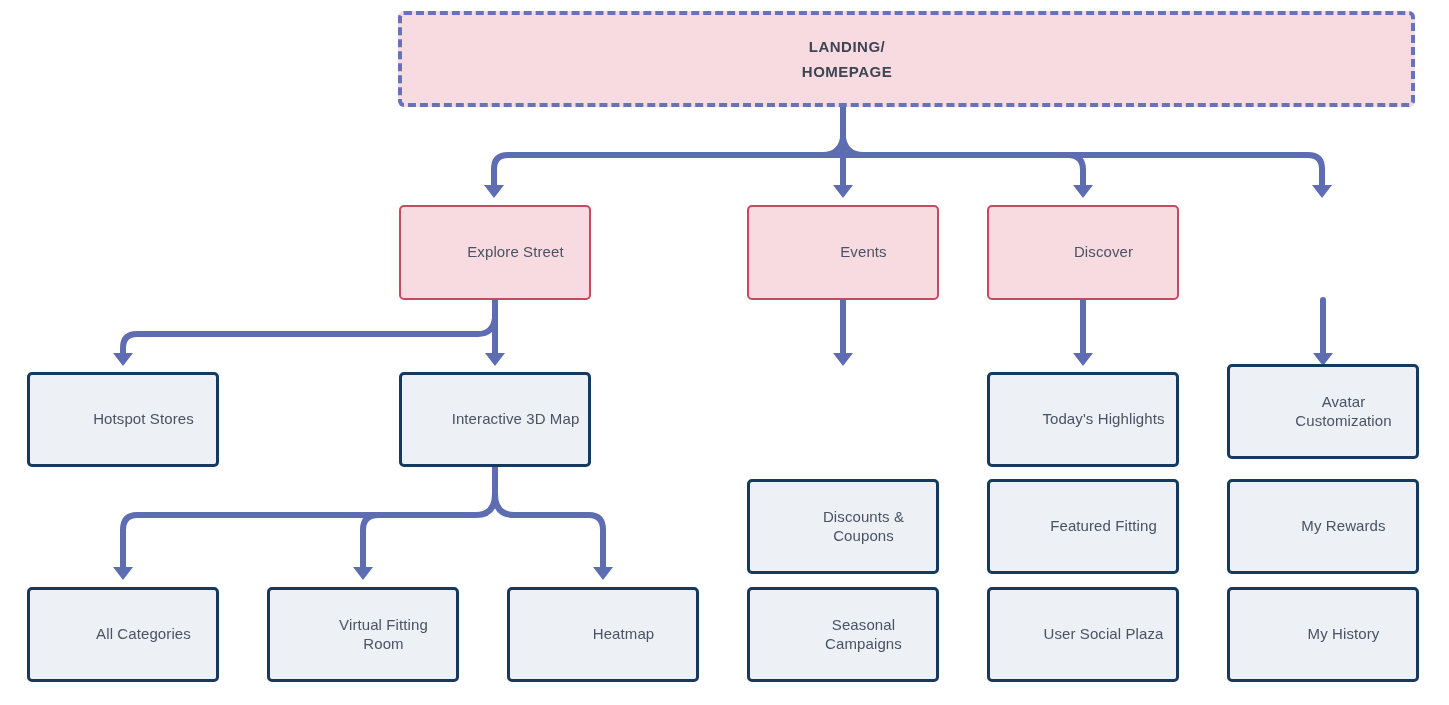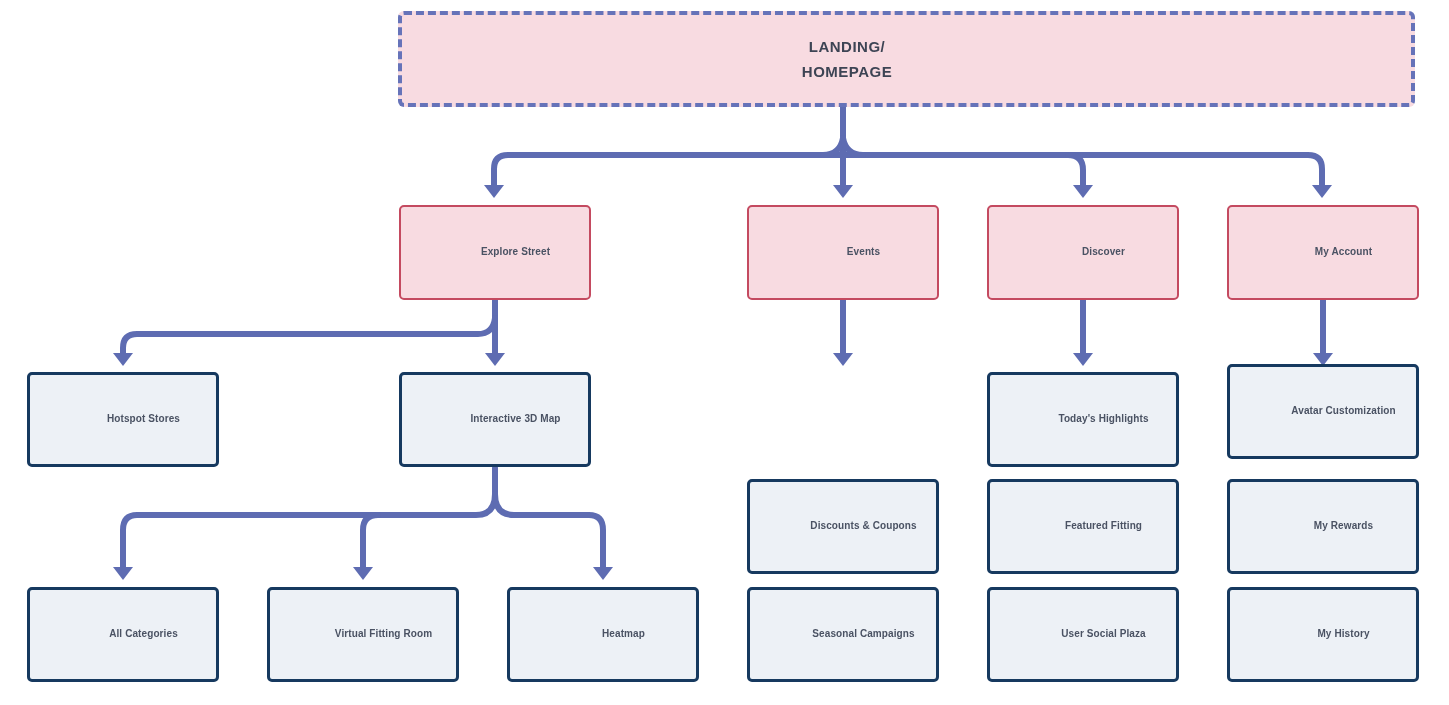--- a/index.html
+++ b/index.html
@@ -13,21 +13,21 @@
   .edge{fill:none;stroke:var(--connector);stroke-width:6;stroke-linecap:round;stroke-linejoin:round;}
   .arrow{fill:var(--connector);stroke:none;}
 
   .node{
     position:absolute;width:192px;height:95px;box-sizing:border-box;
     display:flex;align-items:center;justify-content:center;text-align:center;
     border-radius:5px;
     padding-left:41px;
   }
   .node .lbl{
-    font-size:10px;font-weight:700;color:var(--label-text);
+    font-size:15px;font-weight:400;color:var(--label-text);
     letter-spacing:.1px;line-height:1.25;padding:0 8px;
   }
   .node.light{background:var(--node-fill);border:3px solid var(--node-border);}
   .node.pink{background:var(--pink-fill);border:2px solid var(--pink-border);}
 
   .node.landing{
     width:1017px;height:96px;left:398px;top:11px;
     background:var(--pink-fill);border:4px dashed var(--landing-border);border-radius:6px;
   }
   .landing-label{
@@ -86,23 +86,20 @@
 
   <div class="node pink" style="left:399px;top:205px">
     <span class="lbl">Explore Street</span>
   </div>
   <div class="node pink" style="left:747px;top:205px">
     <span class="lbl">Events</span>
   </div>
   <div class="node pink" style="left:987px;top:205px">
     <span class="lbl">Discover</span>
   </div>
-  <div class="node pink" style="left:1227px;top:205px">
-    <span class="lbl">My Account</span>
-  </div>
 
   <div class="node light" style="left:27px;top:372px">
     <span class="lbl">Hotspot Stores</span>
   </div>
   <div class="node light" style="left:399px;top:372px">
     <span class="lbl">Interactive 3D Map</span>
   </div>
   <div class="node light" style="left:987px;top:372px">
     <span class="lbl">Today's Highlights</span>
   </div>

